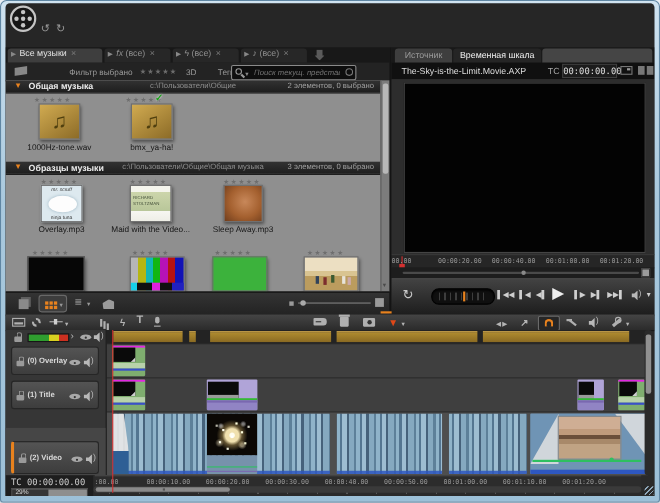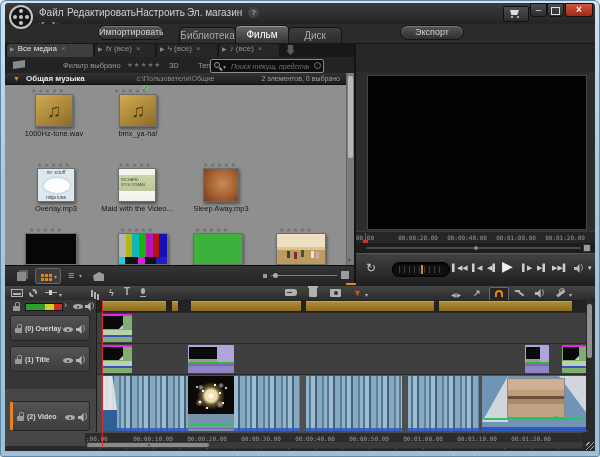--- a/index.html
+++ b/index.html
@@ -211,51 +211,30 @@
   .grip{position:absolute;right:1px;bottom:1px;width:8px;height:8px;background:repeating-linear-gradient(135deg,transparent 0 2px,#8fa8bb 2px 3px);}
   .splitter-h{position:absolute;top:40px;left:349px;width:2px;height:243px;background:#141414;}
   .orangegrab{position:absolute;left:341px;top:280px;width:18px;height:2px;background:#e8821e;}
 </style>
 </head>
 <body>
 
 <div id="window">
  <div id="app">
 
-  <div id="titlebar">
-    <span class="menu-item" style="left:34px">Файл</span>
-    <span class="menu-item" style="left:62px">Редактировать</span>
-    <span class="menu-item" style="left:131px">Настроить</span>
-    <span class="menu-item" style="left:182px">Эл. магазин</span>
-    <span class="help-dot" style="left:243px">?</span>
-    <div class="cart" style="right:66px">
-          <i></i>
-          <em></em>
-        </div>
-    <div class="winbtn wb-plain" style="right:48px;width:17px">–</div>
-    <div class="winbtn wb-plain" style="right:31px;width:17px"><span class="maxglyph"></span></div>
-    <div class="winbtn wb-close" style="right:2px;width:28px">×</div>
-  </div>
   <div class="logo">
         <i></i>
       </div>
   <span class="undoredo" style="left:32px">↺</span>
   <span class="undoredo" style="left:46px">↻</span>
 
-  <div id="navrow">
-    <div class="pushbtn" style="left:93px;top:1px;width:64px;height:13px;line-height:13px">Импортировать</div>
-    <div class="maintab inactive" style="left:174px;top:3px;width:55px;height:16px;line-height:16px">Библиотека</div>
-    <div class="maintab active" style="left:230px;top:1px;width:52px;height:18px;line-height:18px">Фильм</div>
-    <div class="maintab inactive" style="left:283px;top:3px;width:52px;height:16px;line-height:16px">Диск</div>
-    <div class="pushbtn" style="left:395px;top:1px;width:62px;height:13px;line-height:13px">Экспорт</div>
-  </div>
 
   <div id="colltabs">
     <div class="colltab active" style="left:2px;width:86px">
-      <span class="arr">▶</span><span>Все медиа</span><span class="cls">×</span>
+      <span class="arr">▶</span><span>Все музыки</span><span class="cls">×</span>
     </div>
     <div class="colltab inactive" style="left:90px;width:60px">
       <span class="arr">▶</span><span style="font-style:italic">fx</span> <span>(все)</span><span class="cls">×</span>
     </div>
     <div class="colltab inactive" style="left:152px;width:60px">
       <span class="arr">▶</span><span>ϟ</span> <span>(все)</span><span class="cls">×</span>
     </div>
     <div class="colltab inactive" style="left:214px;width:60px">
       <span class="arr">▶</span><span>♪</span> <span>(все)</span><span class="cls">×</span>
     </div>
@@ -286,20 +265,26 @@
       <span class="scount">2 элементов, 0 выбрано</span>
     </div>
     <span class="itemstars" style="left:26px;top:14px">★★★★★</span>
     <span class="itemstars" style="left:109px;top:14px">★★★★★</span>
     <span class="checkmark" style="left:136px;top:11px">✓</span>
     <div class="tile tile-audio" style="left:30px;top:21px;width:38px;height:33px">♫</div>
     <div class="tile tile-audio" style="left:114px;top:21px;width:38px;height:33px">♫</div>
     <span class="itemlabel" style="left:8px;top:56px">1000Hz-tone.wav</span>
     <span class="itemlabel" style="left:92px;top:56px">bmx_ya-ha!</span>
 
+    <div class="sechdr" style="top:74px">
+      <span class="tri">▼</span>
+      <span class="stitle">Образцы музыки</span>
+      <span class="spath">c:\Пользователи\Общие\Общая музыка</span>
+      <span class="scount">3 элементов, 0 выбрано</span>
+    </div>
     <span class="itemstars" style="left:32px;top:88px">★★★★★</span>
     <span class="itemstars" style="left:113px;top:88px">★★★★★</span>
     <span class="itemstars" style="left:198px;top:88px">★★★★★</span>
     <div class="tile art-kalimba" style="left:32px;top:95px;width:38px;height:34px">
       <span class="t1">mr. scruff</span>
           <i></i>
       <span class="t2">ninja tuna</span>
     </div>
     <div class="tile art-maid" style="left:113px;top:95px;width:38px;height:34px">
       <span class="t1">RICHARD</span>
@@ -338,20 +323,34 @@
     </div>
     <div class="handic" style="left:88px;top:6px"></div>
     <span class="zsq" style="left:258px;top:8px;width:4px;height:4px"></span>
     <div class="zslider" style="left:266px;width:66px"></div>
     <span class="zknob" style="left:268px;top:7px"></span>
     <span class="zsq" style="left:336px;top:5px;width:8px;height:8px"></span>
   </div>
   <div class="splitter-h"></div>
   <div class="orangegrab"></div>
 
+  <div id="prevtabs">
+    <div class="ptab inactive" style="left:3px;width:52px;line-height:13px">Источник</div>
+    <div class="ptab active" style="left:56px;width:80px;line-height:13px">Временная шкала</div>
+    <div class="ptab filler" style="left:137px;right:2px"></div>
+  </div>
+  <div id="previnfo">
+    <span class="pv-title">The-Sky-is-the-Limit.Movie.AXP</span>
+    <span class="pv-tc" style="left:142px">TC</span>
+    <div class="tcbox" style="left:155px">00:00:00.00</div>
+    <div class="mini-ic1" style="left:208px">
+          <i></i>
+        </div>
+    <div class="mini-ic2" style="left:224px"></div>
+  </div>
   <div id="prevarea">
     <div id="videoblack"></div>
   </div>
   <div id="prevruler">
     <div class="redline" style="left:9px;top:1px;width:1px;height:11px"></div>
     <div class="redline" style="left:7px;top:8px;width:5px;height:4px"></div>
   <span class="tick-label" style="left: 0px;">00.00</span>
         <span class="tick-label" style="left: 62px; transform: translateX(-50%);">00:00:20.00</span>
         <span class="tick-label" style="left: 111px; transform: translateX(-50%);">00:00:40.00</span>
         <span class="tick-label" style="left: 160px; transform: translateX(-50%);">00:01:00.00</span>
@@ -523,20 +522,26 @@
           <span class="tick-label" style="left: 1px;">:00.00</span>
           <span class="tick-label" style="left: 68px; transform: translateX(-50%);">00:00:10.00</span>
           <span class="tick-label" style="left: 122px; transform: translateX(-50%);">00:00:20.00</span>
           <span class="tick-label" style="left: 176px; transform: translateX(-50%);">00:00:30.00</span>
           <span class="tick-label" style="left: 230px; transform: translateX(-50%);">00:00:40.00</span>
           <span class="tick-label" style="left: 284px; transform: translateX(-50%);">00:00:50.00</span>
           <span class="tick-label" style="left: 338px; transform: translateX(-50%);">00:01:00.00</span>
           <span class="tick-label" style="left: 392px; transform: translateX(-50%);">00:01:10.00</span>
           <span class="tick-label" style="left: 446px; transform: translateX(-50%);">00:01:20.00</span>
         </div>
+    <div id="tcfooter">
+      <span class="tc"><span>TC</span> <span>00:00:00.00</span></span>
+      <div class="zoombar">
+        <div class="fill">29%</div>
+      </div>
+    </div>
     <div id="hscroll">
           <i></i>
         </div>
     <div id="vscroll">
           <i></i>
         </div>
     <div class="grip"></div>
   </div>
 
  </div>

